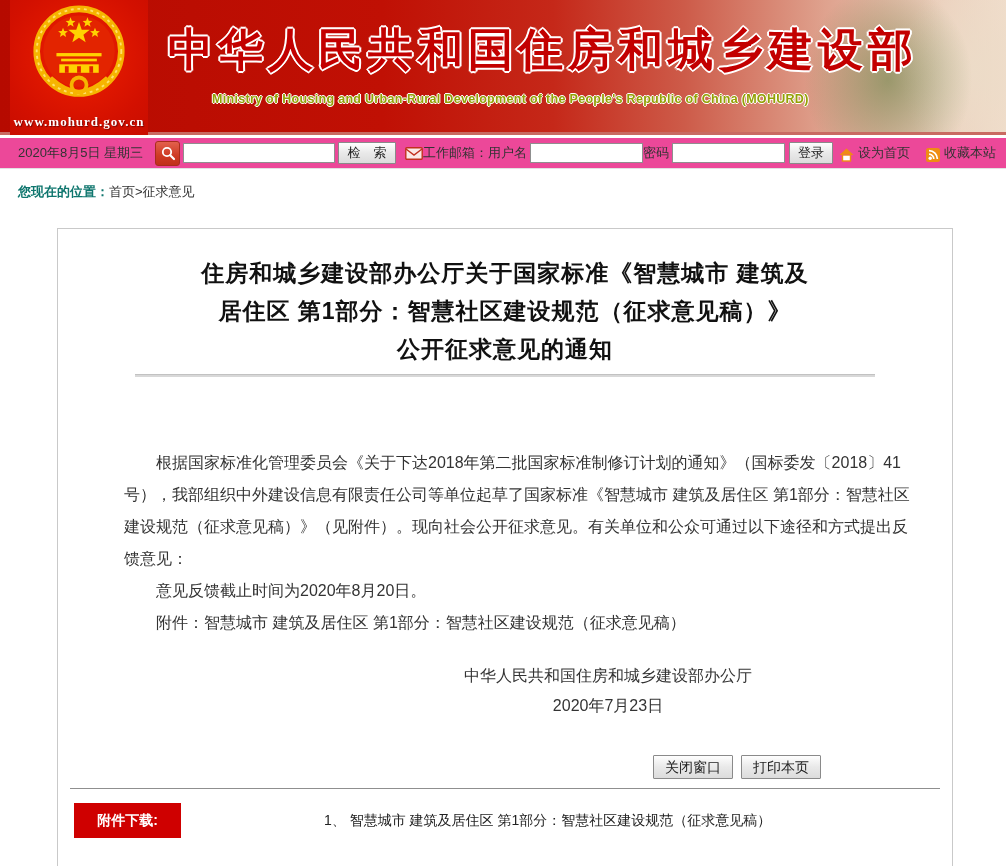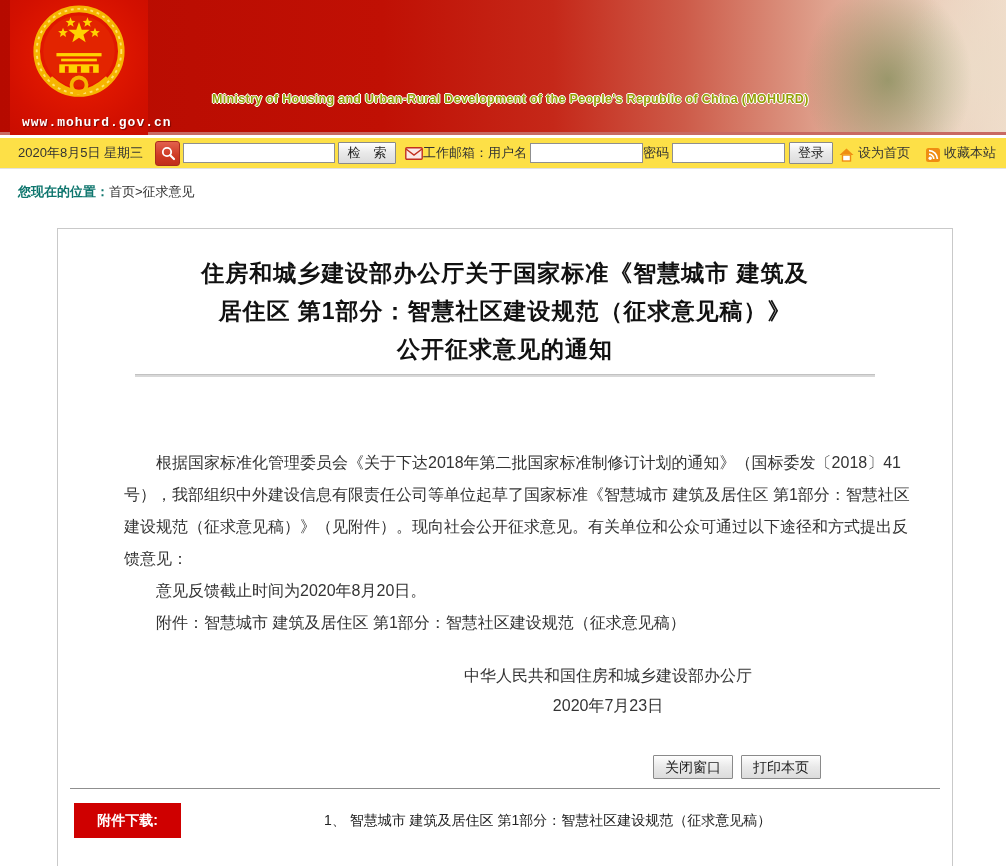--- a/index.html
+++ b/index.html
@@ -15,41 +15,41 @@
       radial-gradient(ellipse 100px 130px at 975px 70px, rgba(236,220,200,.85), rgba(236,220,200,0) 75%),
       linear-gradient(90deg,#b60a00 0%, #c01004 38%, #c52819 55%, #cd5b49 68%, #dfa28e 82%, #ecd2bf 94%, #f0ddcb 100%);
     border-bottom:3px solid #c96a62;
   }
   .emblem-box {
     position:absolute; left:10px; top:0; width:138px; height:135px;
     background: radial-gradient(circle at 50% 42%, #ee2000 0%, #d31000 70%, #c90d00 100%);
   }
   .emblem-box svg { position:absolute; left:22px; top:4px; }
   .site-url {
-    position:absolute; bottom:5px; left:12px; width:100%; text-align:center;
+    position:absolute; bottom:5px; left:0; width:100%; text-align:center;
     color:#fff; font-weight:bold; font-size:13px; letter-spacing:1px;
-    font-family:Liberation Mono, monospace;
+    font-family:Liberation Serif, serif;
     text-shadow:1px 1px 1px #7a0500;
   }
   .site-title {
     position:absolute; left:168px; top:20px; font-size:45px; font-weight:bold;
     color:#c30000; letter-spacing:5px; white-space:nowrap;
     text-shadow:-2px 0 0 #fff, 2px 0 0 #fff, 0 -2px 0 #fff, 0 2px 0 #fff,
                 -1px -1px 0 #fff, 1px 1px 0 #fff, 1px -1px 0 #fff, -1px 1px 0 #fff;
   }
   .site-subtitle {
     position:absolute; left:212px; top:92px; font-size:12.5px; font-weight:bold;
     color:#93a005; letter-spacing:.3px; white-space:nowrap;
     text-shadow:-1px 0 0 #fff, 1px 0 0 #fff, 0 -1px 0 #fff, 0 1px 0 #fff;
   }
 
   
   .topbar {
     position:absolute; left:0; top:138px; width:1006px; height:31px;
-    background:#fde047; border-bottom:1px solid #e2e2e2;
+    background:#ec4899; border-bottom:1px solid #e2e2e2;
     display:flex; align-items:center; font-size:13px; color:#333; white-space:nowrap;
   }
   .tb-date { margin-left:18px; }
   .search-btn {
     margin-left:12px; width:25px; height:25px; border:1px solid #a92c1d; border-radius:3px;
     background:linear-gradient(#e2604c,#ce3a24 60%,#c12f1a); display:flex; align-items:center; justify-content:center;
     cursor:pointer; padding:0;
   }
   .tb-input { margin-left:3px; height:20px; border:1px solid #8f8f8f; background:#fff; font-size:12px; padding:0 4px; }
   .w-search { width:152px; }
@@ -115,20 +115,21 @@
         <rect x="31" y="58" width="38" height="2.8" fill="#ffd200"></rect>
         <rect x="29" y="64" width="42" height="9" fill="#ffd200"></rect>
         <rect x="35" y="66" width="4" height="7" fill="#e32400"></rect>
         <rect x="48" y="66" width="4" height="7" fill="#e32400"></rect>
         <rect x="61" y="66" width="4" height="7" fill="#e32400"></rect>
         <circle cx="50" cy="86" r="8" fill="none" stroke="#f6b400" stroke-width="4"></circle>
         <path d="M20,78 Q35,92 50,93 Q65,92 80,78" fill="none" stroke="#f6b400" stroke-width="4"></path>
       </svg>
       <div class="site-url">www.mohurd.gov.cn</div>
     </div>
+    <div class="site-title">中华人民共和国住房和城乡建设部</div>
     <div class="site-subtitle">Ministry of Housing and Urban-Rural Development of the People's Republic of China (MOHURD)</div>
   </header>
 
   <div class="topbar">
     <span class="tb-date">2020年8月5日 星期三</span>
 
     <button class="search-btn">
       <svg width="16" height="16" viewBox="0 0 16 16">
         <circle cx="7" cy="7" r="4.2" fill="none" stroke="#fff" stroke-width="1.8"></circle>
         <line x1="10.2" y1="10.2" x2="14" y2="14" stroke="#fff" stroke-width="2.2" stroke-linecap="round"></line>

